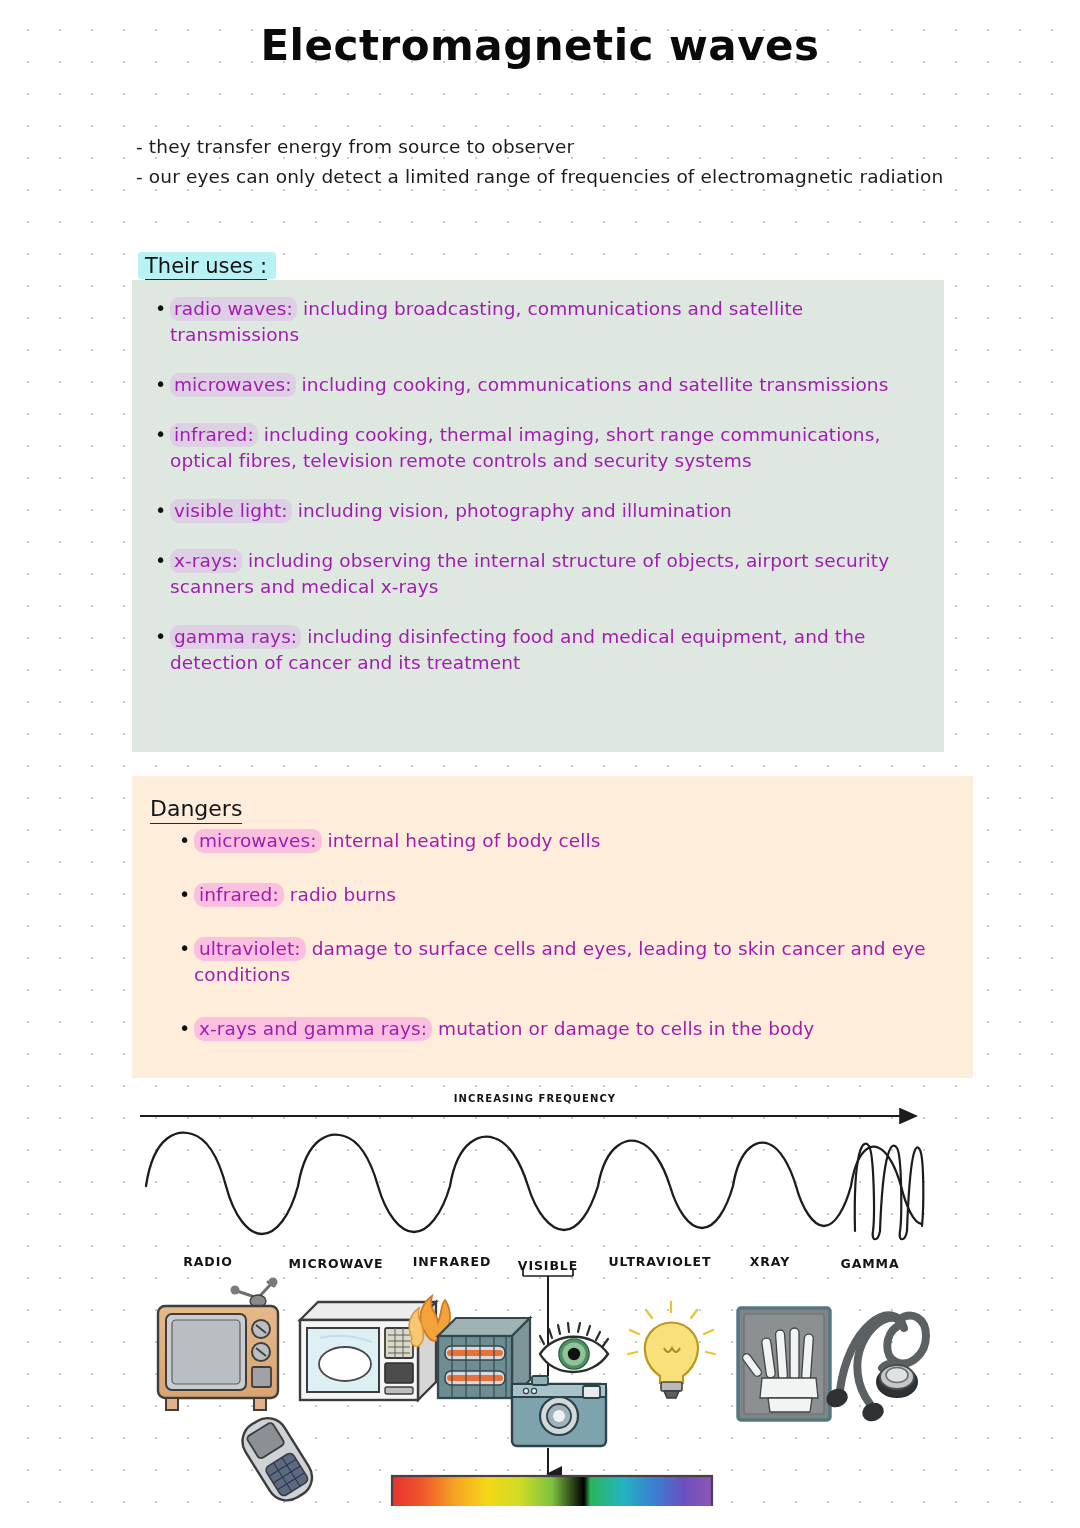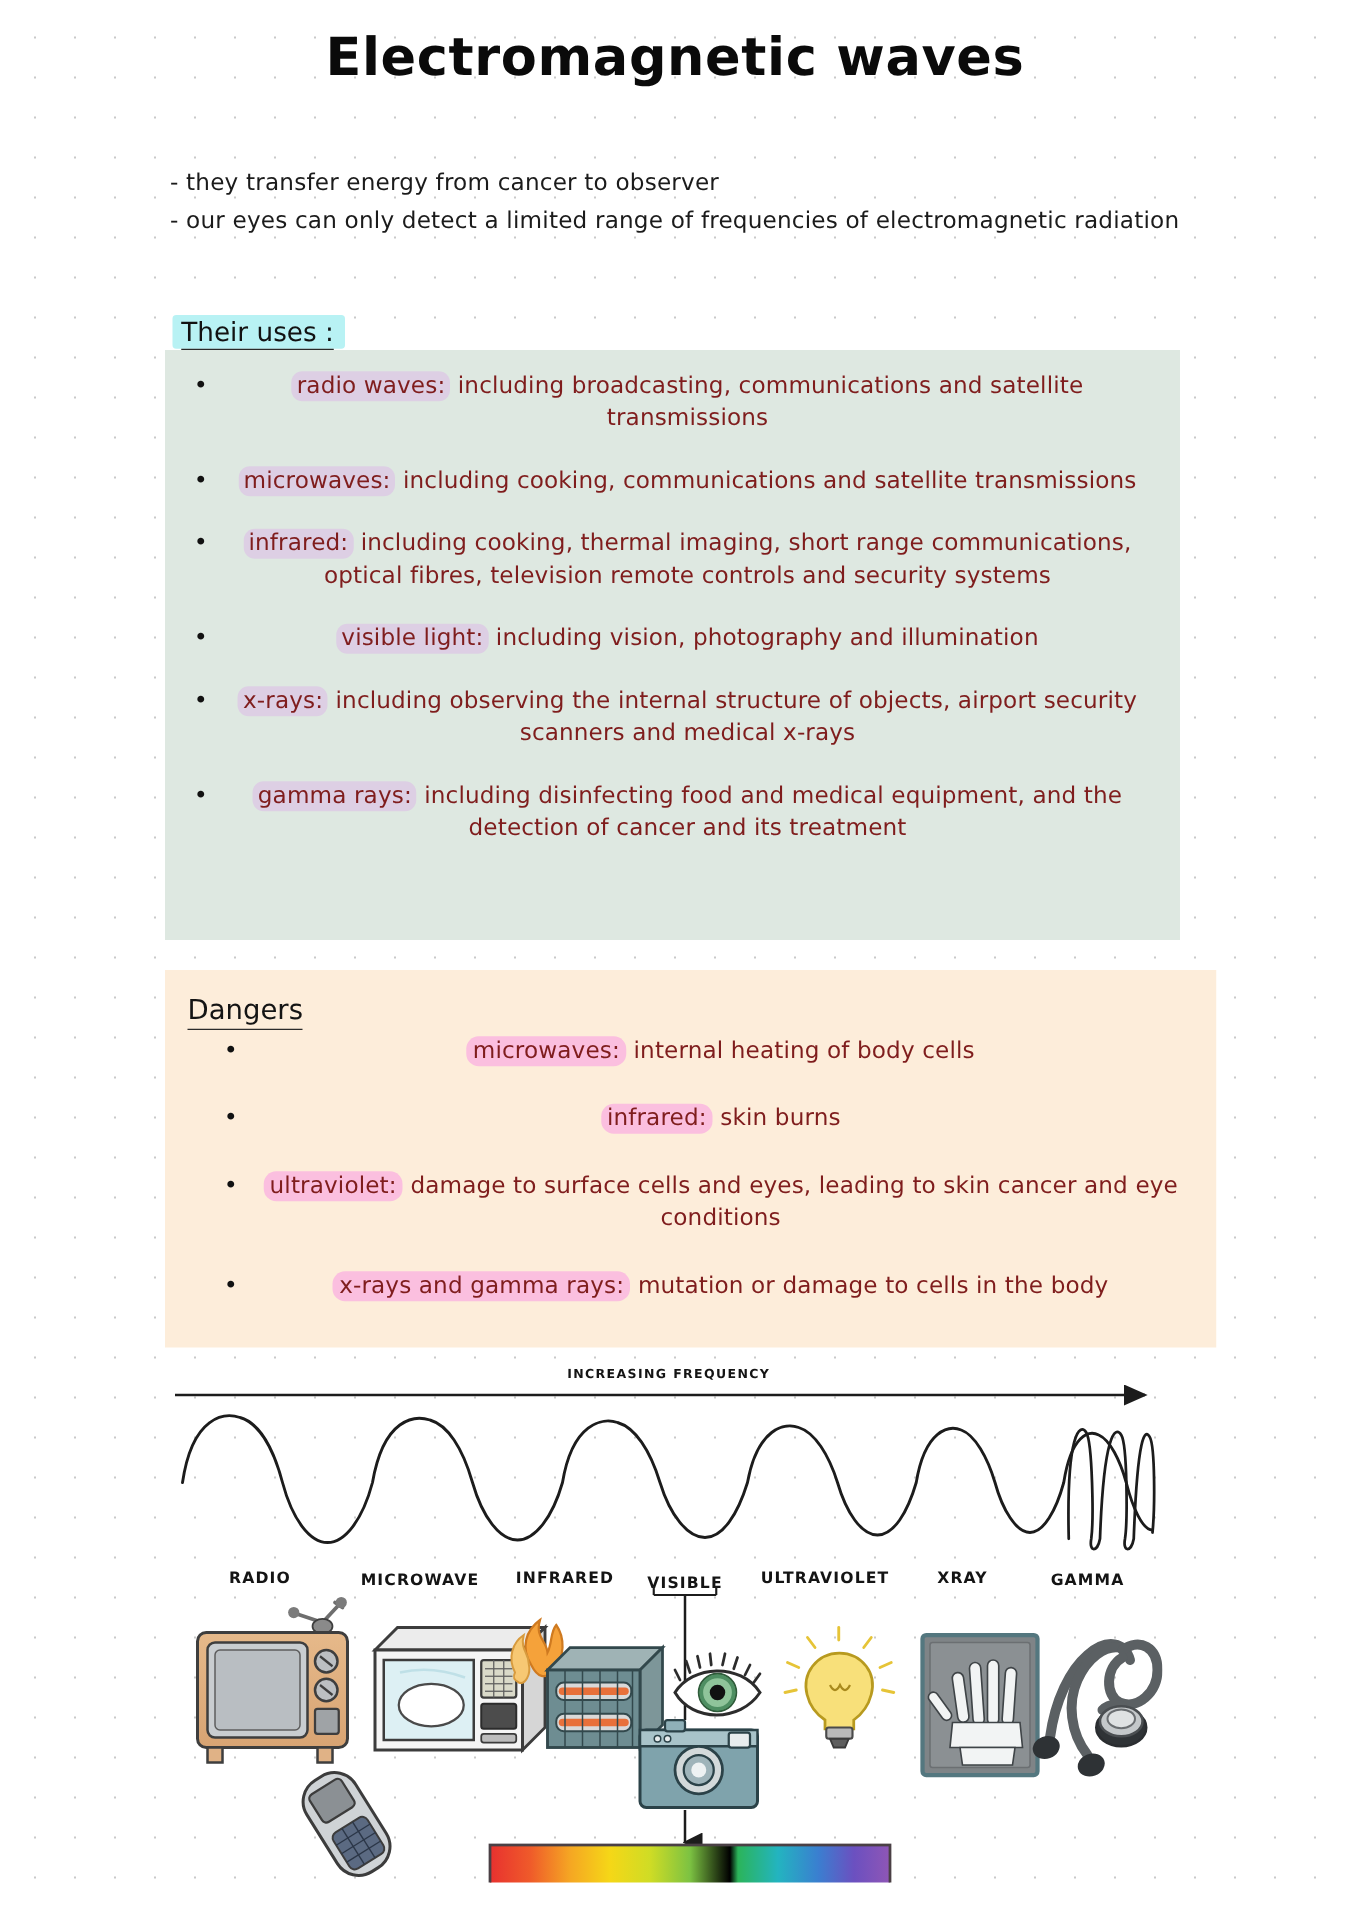--- a/index.html
+++ b/index.html
@@ -103,24 +103,23 @@
     display: inline-block;
     border-bottom: 1.8px solid #2b2b2b;
     padding-bottom: 2px;
   }
 
   
   .bullet {
     position: relative;
     font-size: 18.5px;
     line-height: 26px;
-    color: #7f1d1d;
+    color: #a21caf;
     padding-left: 24px;
     letter-spacing: 0.1px;
-    text-align: center;
   }
   .bullet::before {
     content: "\2022";
     position: absolute;
     left: 9px; top: -1px;
     font-size: 19px;
     color: #111;
   }
   #uses-box .bullet { margin-bottom: 24px; margin-left: 6px; }
   #uses-box .bullet:last-child { margin-bottom: 0; }
@@ -167,21 +166,21 @@
 </head>
 <body>
 
 <div id="page"></div>
 
 <div id="title-wrap">
   <h1 id="title">Electromagnetic waves</h1>
 </div>
 
 <div id="intro">
-  <div class="line">- they transfer energy from cancer to observer</div>
+  <div class="line">- they transfer energy from source to observer</div>
   <div class="line">- our eyes can only detect a limited range of frequencies of electromagnetic radiation</div>
 </div>
 
 <div id="uses-heading">
   <span>Their uses :</span>
 </div>
 
 <div id="uses-box">
   <div class="bullet">
     <span class="kw-purple">radio waves:</span><span> including broadcasting, communications and satellite transmissions</span>
@@ -202,21 +201,21 @@
     <span class="kw-purple">gamma rays:</span><span> including disinfecting food and medical equipment, and the detection of cancer and its treatment</span>
   </div>
 </div>
 
 <div id="dangers-box">
   <div id="dangers-heading">Dangers</div>
   <div class="bullet">
     <span class="kw-pink">microwaves:</span><span> internal heating of body cells</span>
   </div>
   <div class="bullet">
-    <span class="kw-pink">infrared:</span><span> skin burns</span>
+    <span class="kw-pink">infrared:</span><span> radio burns</span>
   </div>
   <div class="bullet">
     <span class="kw-pink">ultraviolet:</span><span> damage to surface cells and eyes, leading to skin cancer and eye conditions</span>
   </div>
   <div class="bullet">
     <span class="kw-pink">x-rays and gamma rays:</span><span> mutation or damage to cells in the body</span>
   </div>
 </div>
 
 <div id="diagram">

